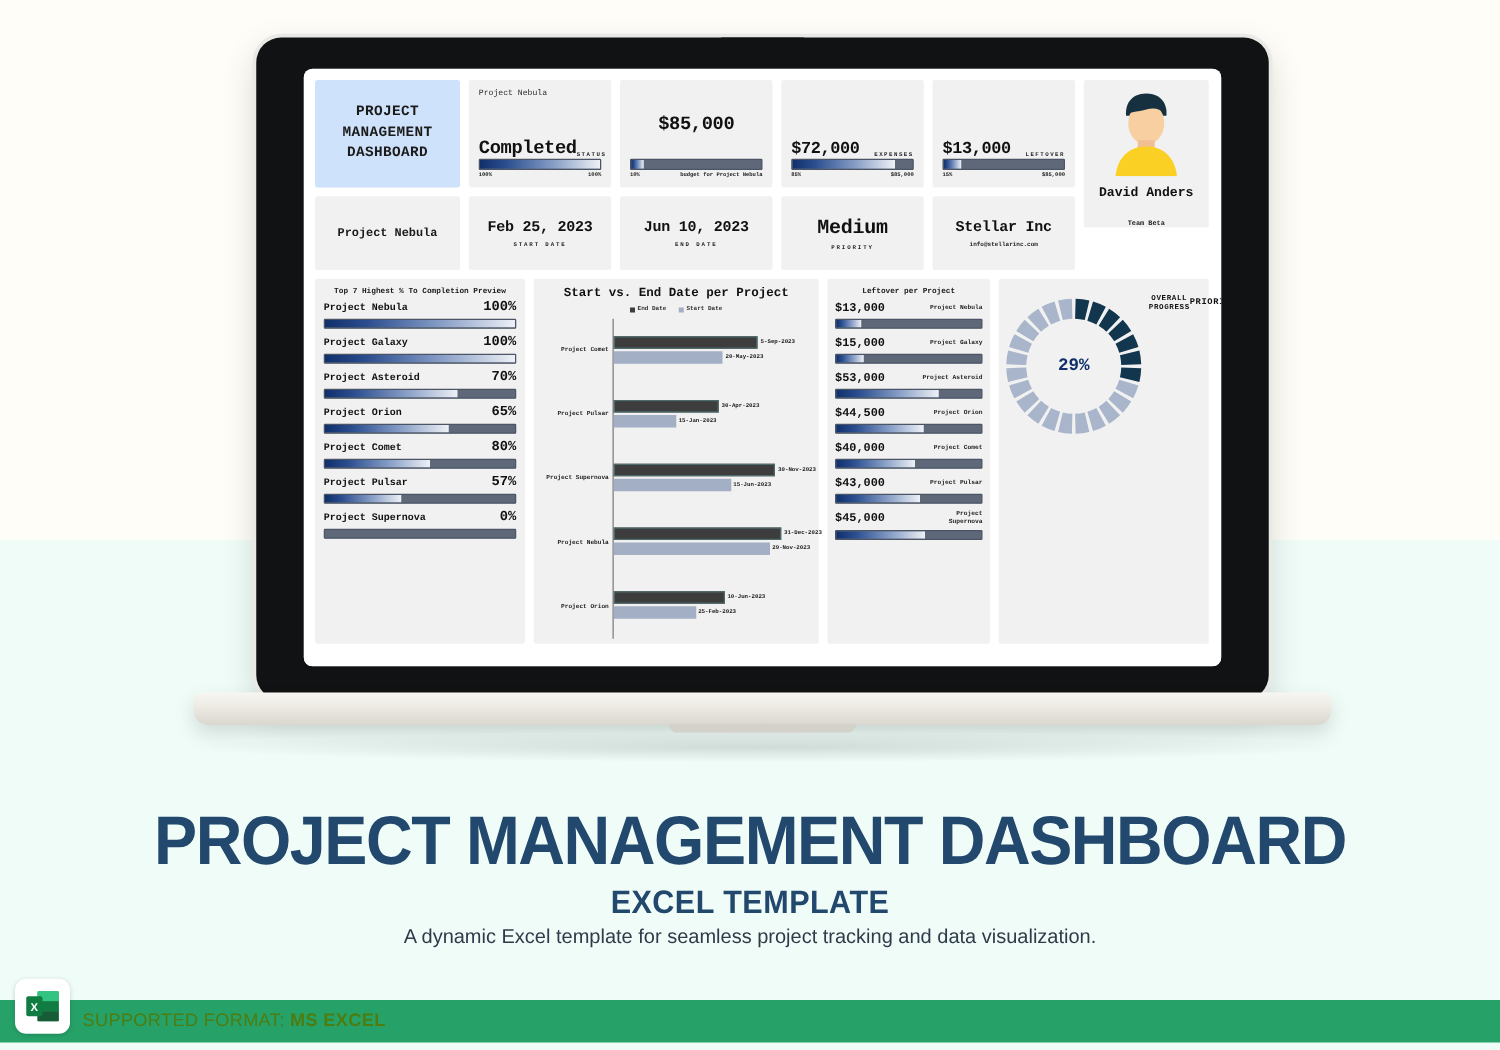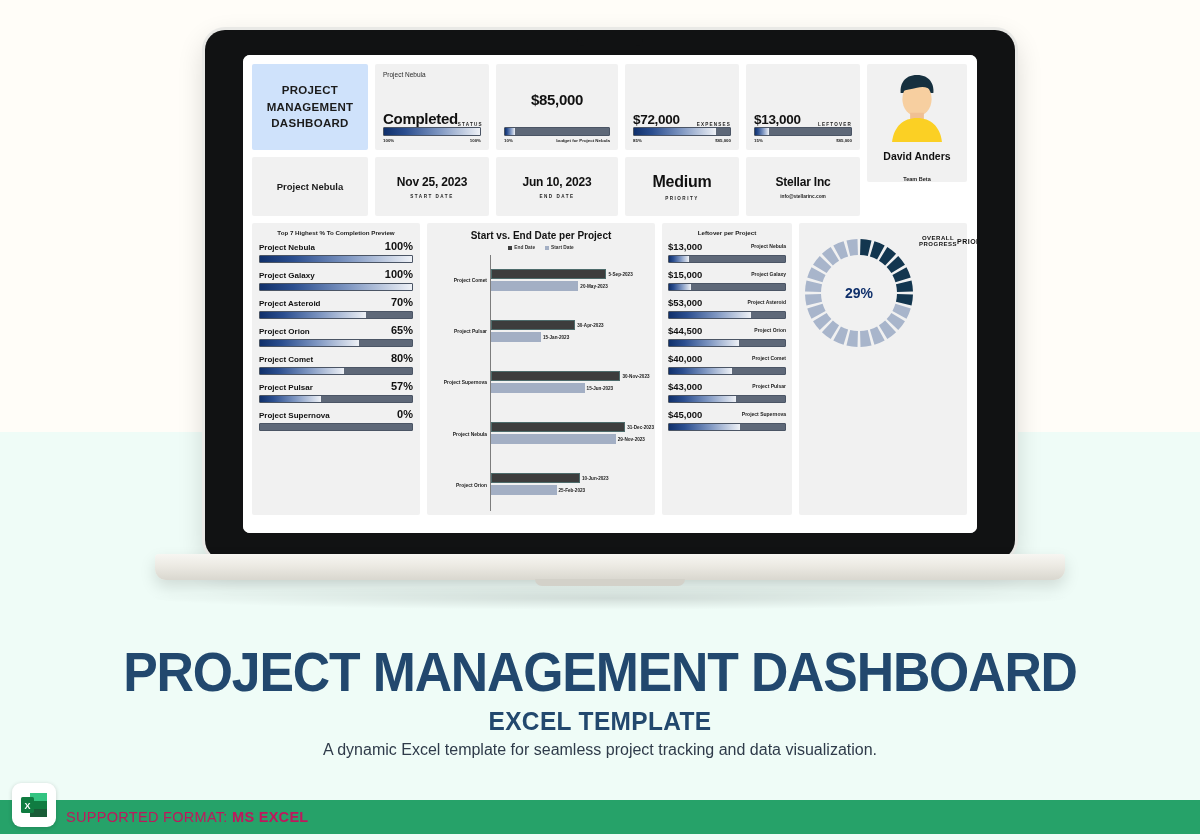--- a/index.html
+++ b/index.html
@@ -13,20 +13,21 @@
   
   #bg-top { position:absolute; left:0; top:0; width:1200px; height:432px; background:#fffdf8; }
   #bg-bottom { position:absolute; left:0; top:432px; width:1200px; height:408px; background:#effcf7; }
 
   
   #laptop { position:absolute; left:205px; top:30px; width:810px; height:570px; }
   #lid {
     position:absolute; left:0; top:0; width:810px; height:530px;
     background:#111213; border-radius:20px;
     box-shadow: 0 0 0 3px #e9e9e6, 0 10px 28px rgba(0,0,0,.16);
+    font-family: Liberation Mono, monospace;
   }
   #notch {
     position:absolute; left:50%; top:0; transform:translateX(-50%);
     width:66px; height:16px; background:#111213; border-radius:0 0 7px 7px; z-index:6;
   }
   #screen {
     position:absolute; left:38px; top:25px; width:734px; height:478px;
     background:#ffffff; border-radius:7px; overflow:hidden;
   }
   #base {
@@ -152,21 +153,21 @@
   #headline { position:absolute; left:0; top:640px; width:1200px; text-align:center;
     font-weight:800; font-size:55px; letter-spacing:-1.2px; color:#22486e;
     transform:scaleX(.94); }
   #subhead { position:absolute; left:0; top:706px; width:1200px; text-align:center;
     font-weight:800; font-size:26px; letter-spacing:.4px; color:#22486e; transform:scaleX(.94); }
   #tagline { position:absolute; left:0; top:741px; width:1200px; text-align:center;
     font-size:16px; color:#2f3b4a; }
 
   
   #footer { position:absolute; left:0; top:800px; width:1200px; height:34px; background:#26a269; }
-  #footer-text { position:absolute; left:66px; top:809px; font-size:14.5px; color:#be185d; letter-spacing:.3px; }
+  #footer-text { position:absolute; left:66px; top:809px; font-size:14.5px; color:#4d7c0f; letter-spacing:.3px; }
   #footer-text b { font-weight:800; }
   #brand { position:absolute; right:18px; top:807px; font-size:17px; color:#ffffff; font-weight:400;margin-top:36px; }
   #brand b { font-weight:800; }
   #xl-badge { position:absolute; left:12px; top:783px; width:44px; height:44px;
               background:#ffffff; border-radius:9px; box-shadow:0 1px 4px rgba(0,0,0,.18);
               display:flex; align-items:center; justify-content:center; }
 </style>
 </head>
 <body>
 
@@ -205,21 +206,21 @@
               </div>
               <div class="bar-wrap">
                 <div class="bar-fill" style="width: 100%;"></div>
               </div>
               <div class="bar-foot">
                 <span>100%</span>
                 <span>100%</span>
               </div>
             </div>
             <div class="datecard card">
-              <div class="v">Nov 25, 2023</div>
+              <div class="v">Feb 25, 2023</div>
               <div class="l">START DATE</div>
             </div>
           </div>
 
           <div class="col">
             <div class="kpi card wide">
               <div style="flex:1"></div>
               <div class="rowlab" style="justify-content:center">
                 <div class="big">$85,000</div>
               </div>

